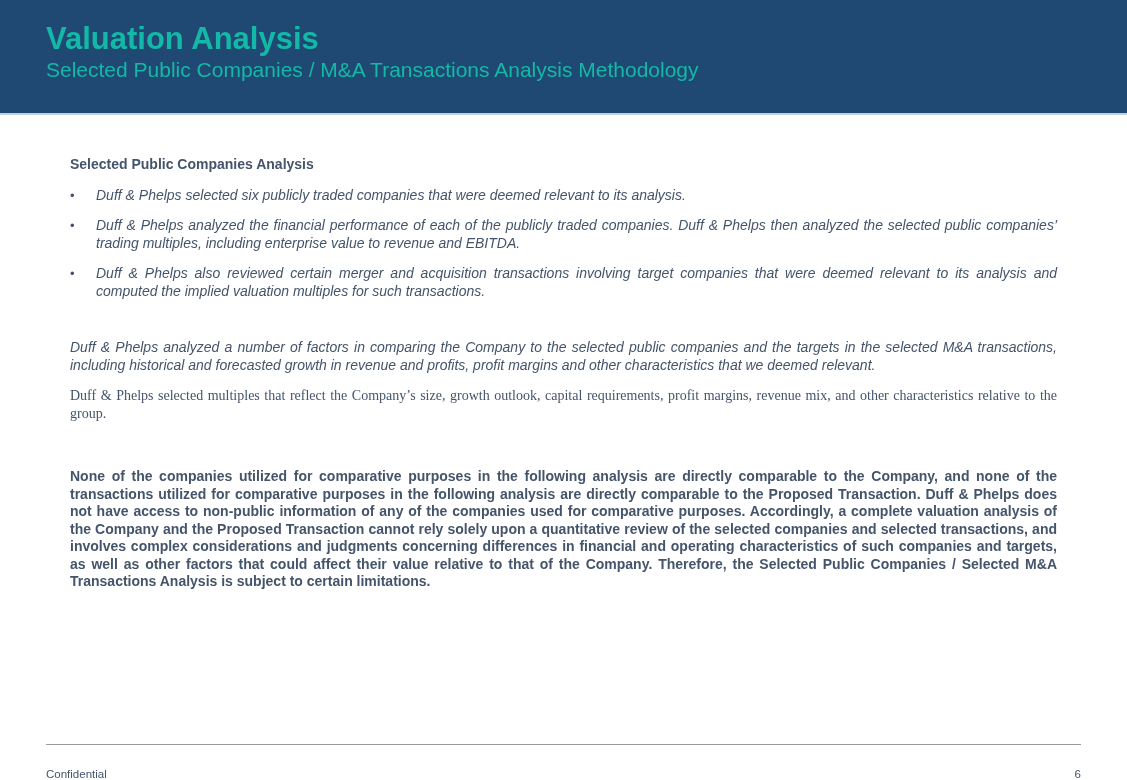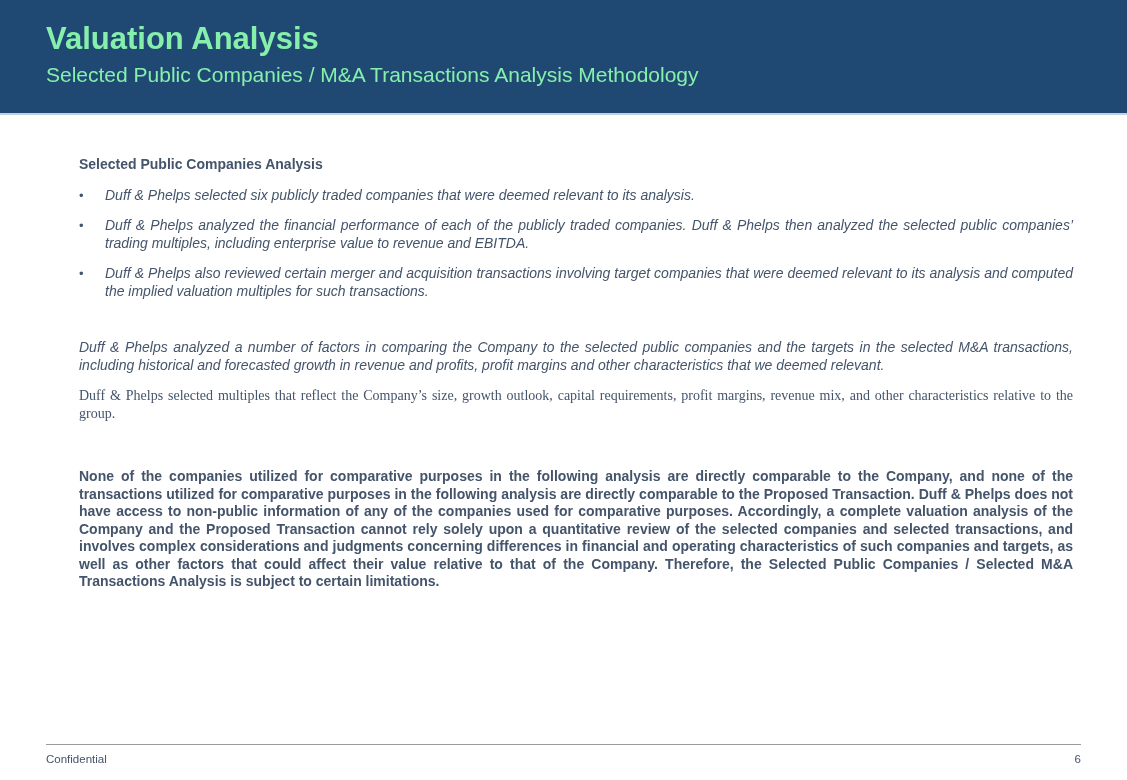--- a/index.html
+++ b/index.html
@@ -17,41 +17,39 @@
     background: #ffffff;
     overflow: hidden;
     font-family: "Liberation Sans", sans-serif;
   }
   .slide-header {
     width: 100%;
     height: 115px;
     background: var(--header-bg);
     border-bottom: 2px solid var(--header-border);
     padding: 21px 32px 0 46px;
-    color: #86efac;
+    color: #14b8a6;
   }
   .page-title {
     font-size: 31px;
     font-weight: bold;
     line-height: 36px;
     letter-spacing: 0px;
   }
   .page-subtitle {
     font-size: 21px;
     font-weight: normal;
     line-height: 26px;
-    margin-top: 5px;
   }
   .content {
-    padding: 0 54px;
+    padding: 0 70px;
     color: var(--text);
     font-size: 14px;
     line-height: 17.5px;
     text-align: justify;
-    margin-left: 25px;
   }
   .section-heading {
     font-size: 14px;
     font-weight: bold;
     text-align: left;
   }
   .section-heading.first { margin-top: 41px; }
   .section-heading.second { margin-top: 45px; }
   .bullet {
     display: flex;
@@ -74,21 +72,21 @@
     font-weight: bold;
   }
   .footer {
     position: absolute;
     left: 46px;
     right: 46px;
     top: 744px;
     border-top: 1px solid var(--footer-rule);
     display: flex;
     justify-content: space-between;
-    padding-top: 8px;
+    padding-top: 23px;
     color: var(--text);
     font-size: 11.5px;
     line-height: 13px;
   }
 </style>
 </head>
 <body>
 
 <div class="slide-header">
   <div class="page-title">Valuation Analysis</div>

